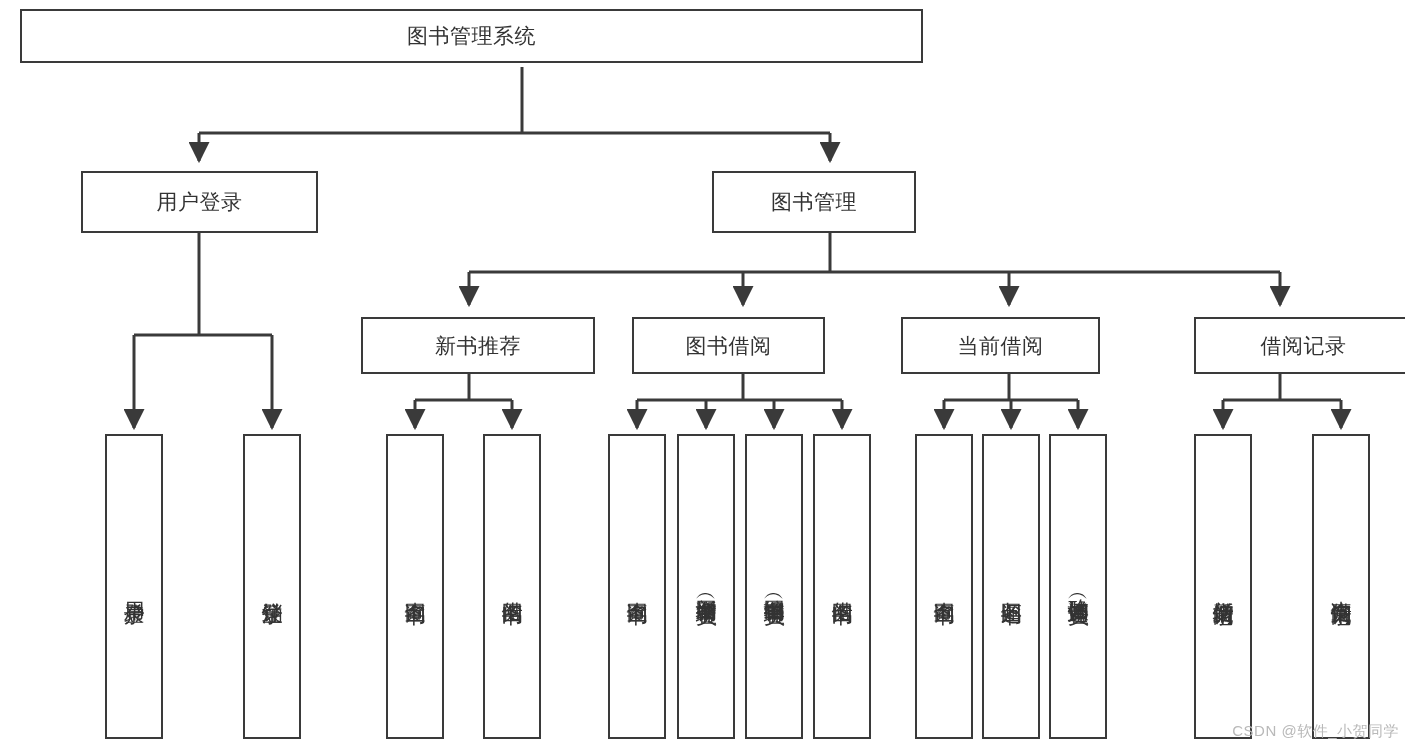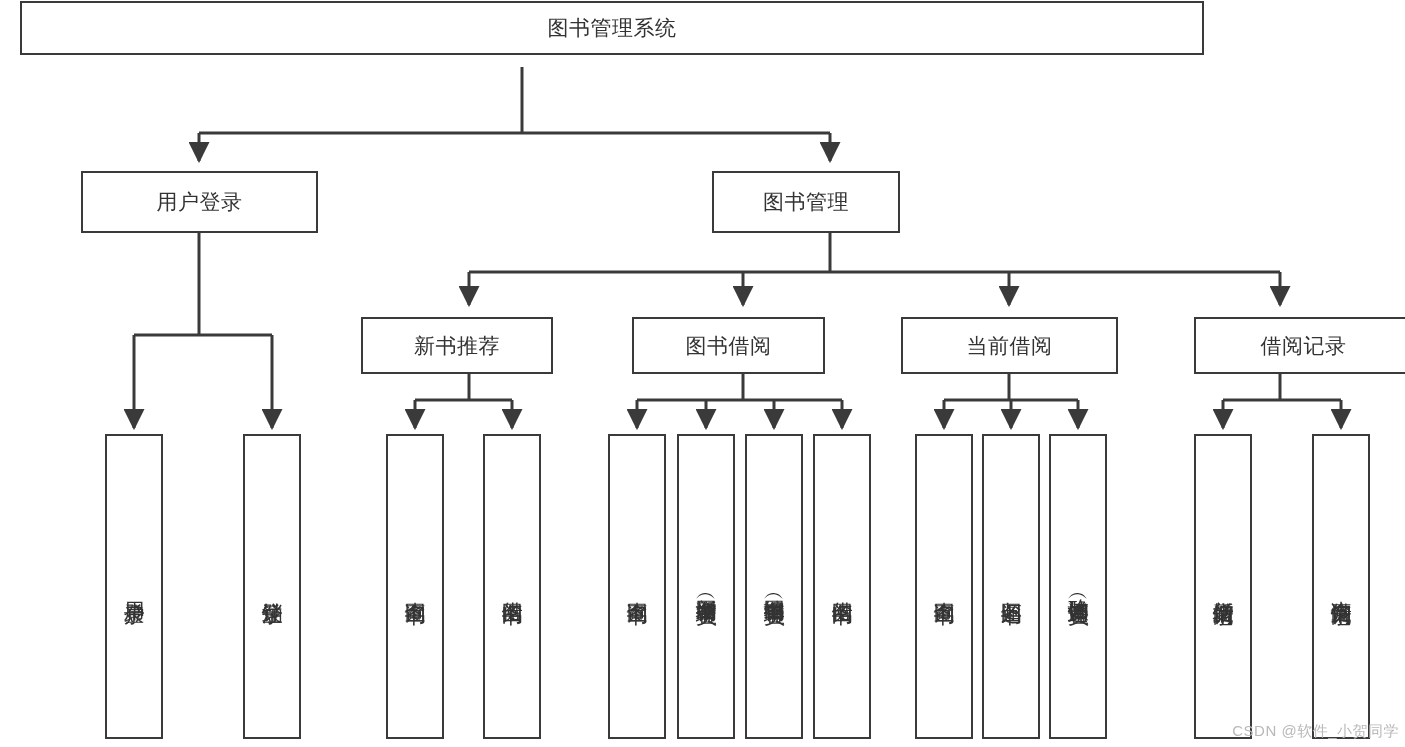--- a/index.html
+++ b/index.html
@@ -114,41 +114,41 @@
       <path d="M 1011 400 L 1011 428" marker-end="url(#arrow)"></path>
       <path d="M 1078 400 L 1078 428" marker-end="url(#arrow)"></path>
 
       <path d="M 1280 374 L 1280 400"></path>
       <path d="M 1223 400 L 1341 400"></path>
       <path d="M 1223 400 L 1223 428" marker-end="url(#arrow)"></path>
       <path d="M 1341 400 L 1341 428" marker-end="url(#arrow)"></path>
     </g>
   </svg>
 
-  <div class="node node-h" style="left:20px; top:1px; width:1184px; height:54px;">
+  <div class="node node-h" style="left:20px; top:9px; width:903px; height:54px;">
     <span class="label">图书管理系统</span>
   </div>
 
   <div class="node node-h" style="left:81px; top:171px; width:237px; height:62px;">
     <span class="label">用户登录</span>
   </div>
 
-  <div class="node node-h" style="left:712px; top:171px; width:188px; height:62px;">
+  <div class="node node-h" style="left:712px; top:171px; width:204px; height:62px;">
     <span class="label">图书管理</span>
   </div>
 
-  <div class="node node-h" style="left:361px; top:317px; width:192px; height:57px;">
+  <div class="node node-h" style="left:361px; top:317px; width:234px; height:57px;">
     <span class="label">新书推荐</span>
   </div>
 
   <div class="node node-h" style="left:632px; top:317px; width:193px; height:57px;">
     <span class="label">图书借阅</span>
   </div>
 
-  <div class="node node-h" style="left:901px; top:317px; width:217px; height:57px;">
+  <div class="node node-h" style="left:901px; top:317px; width:199px; height:57px;">
     <span class="label">当前借阅</span>
   </div>
 
   <div class="node node-h" style="left:1194px; top:317px; width:219px; height:57px;">
     <span class="label">借阅记录</span>
   </div>
 
   <div class="node node-v" style="left:105px; top:434px; width:58px; height:305px;">
     <span class="label">用户登录</span>
   </div>

